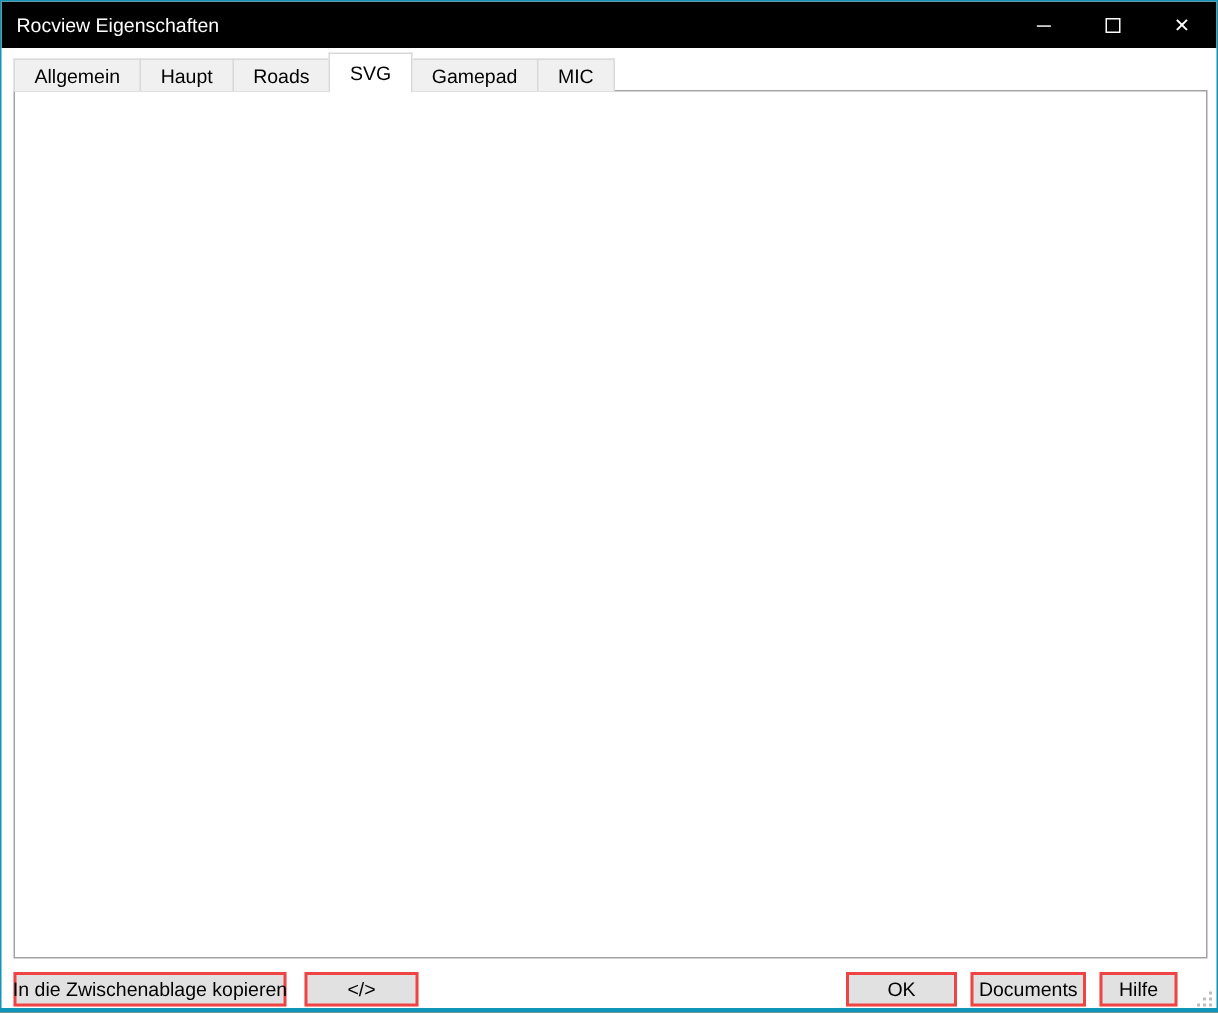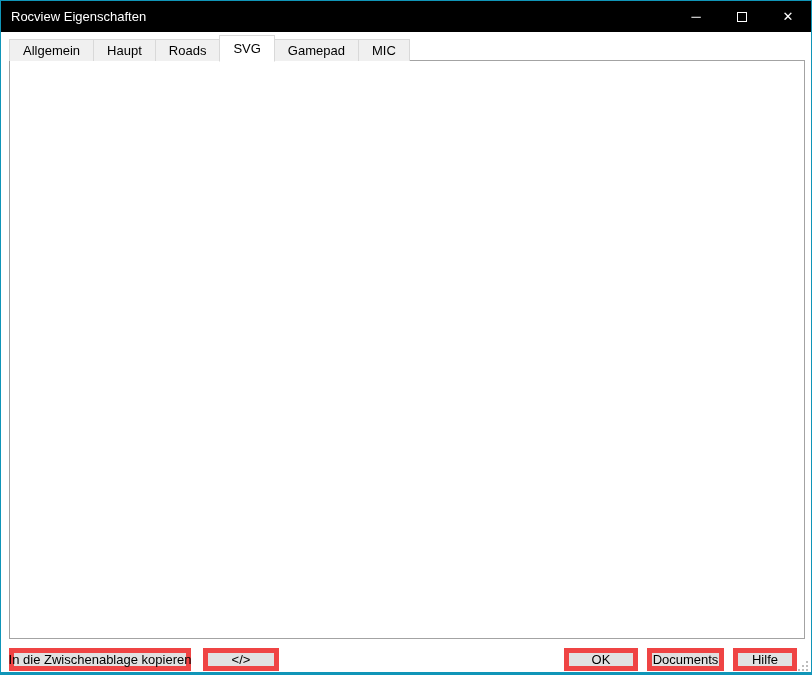--- a/index.html
+++ b/index.html
@@ -21,21 +21,21 @@
   .tab + .tab{margin-left:-1px;}
   .tab.active{height:27px;background:#fff;border:1px solid #d9d9d9;border-bottom:1px solid #fff;
     position:relative;z-index:4;margin-bottom:-1px;justify-content:flex-end;}
   
   .panel{position:absolute;left:8px;top:59px;width:796px;height:579px;
     border:1px solid #a3a3a3;background:#fff;z-index:1;}
   .lbl{position:absolute;font-size:13px;color:#000;line-height:22px;white-space:nowrap;}
   .lbl-right{text-align:right;width:200px;left:12px;}
   .text-field{position:absolute;height:22px;border:1px solid #7a7a7a;background:#fff;
     font-size:13px;color:#000;padding:0 5px;outline:none;}
-  .btn{position:absolute;height:23px;background:#e1e1e1;border:5px solid #ef4444;
+  .btn{position:absolute;height:23px;background:#e1e1e1;border:2px solid #ef4444;
     font-size:13px;color:#000;display:flex;align-items:center;justify-content:center;
     cursor:default;white-space:nowrap;}
   .btn.disabled{background:#cfcfcf;border-color:#c2c2c2;color:#8d8d8d;}
   
   .checkbox{position:absolute;width:15px;height:15px;background:#fff;border:1px solid #2b2b2b;}
   .checkbox.checked::after{content:"";position:absolute;left:2px;top:3px;width:8px;height:4px;
     border-left:2px solid #1a1a1a;border-bottom:2px solid #1a1a1a;transform:rotate(-45deg);}
   .checkbox.disabled{border-color:#d2d2d2;}
   .checkbox.disabled.checked::after{border-color:#b5b5b5;}
   .cb-inline{position:relative;display:inline-block;flex:none;}
@@ -276,16 +276,16 @@
           <span class="checkbox cb-inline"></span>
           <span>Zeige Kurz-Kennung</span>
         </div>
     </div>
   </div>
 
   <div class="btn" style="left:8px;top:647px;width:182px;">In die Zwischenablage kopieren</div>
   <div class="btn" style="left:202px;top:647px;width:76px;">&lt;/&gt;</div>
   <div class="btn" style="left:563px;top:647px;width:74px;">OK</div>
   <div class="btn" style="left:646px;top:647px;width:77px;">Documents</div>
-  <div class="btn" style="left:732px;top:647px;width:64px;">Hilfe</div>
+  <div class="btn" style="left:732px;top:647px;width:52px;">Hilfe</div>
 
   <div class="grip"></div>
 </div>
 
 </body></html>

